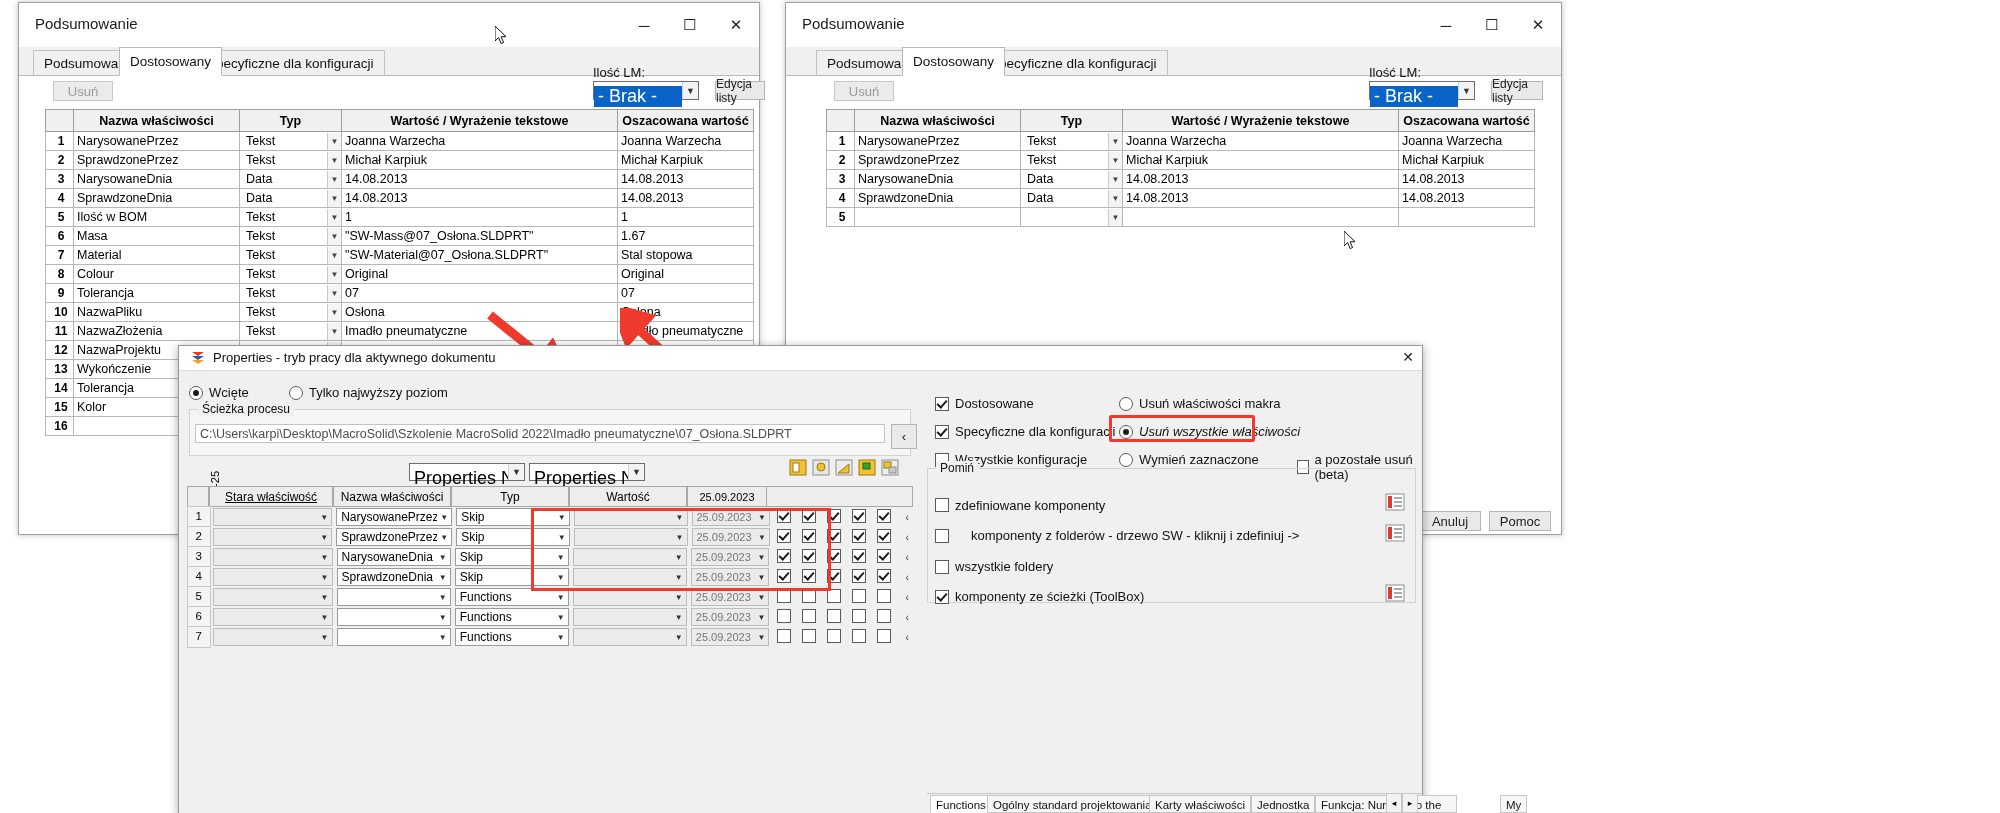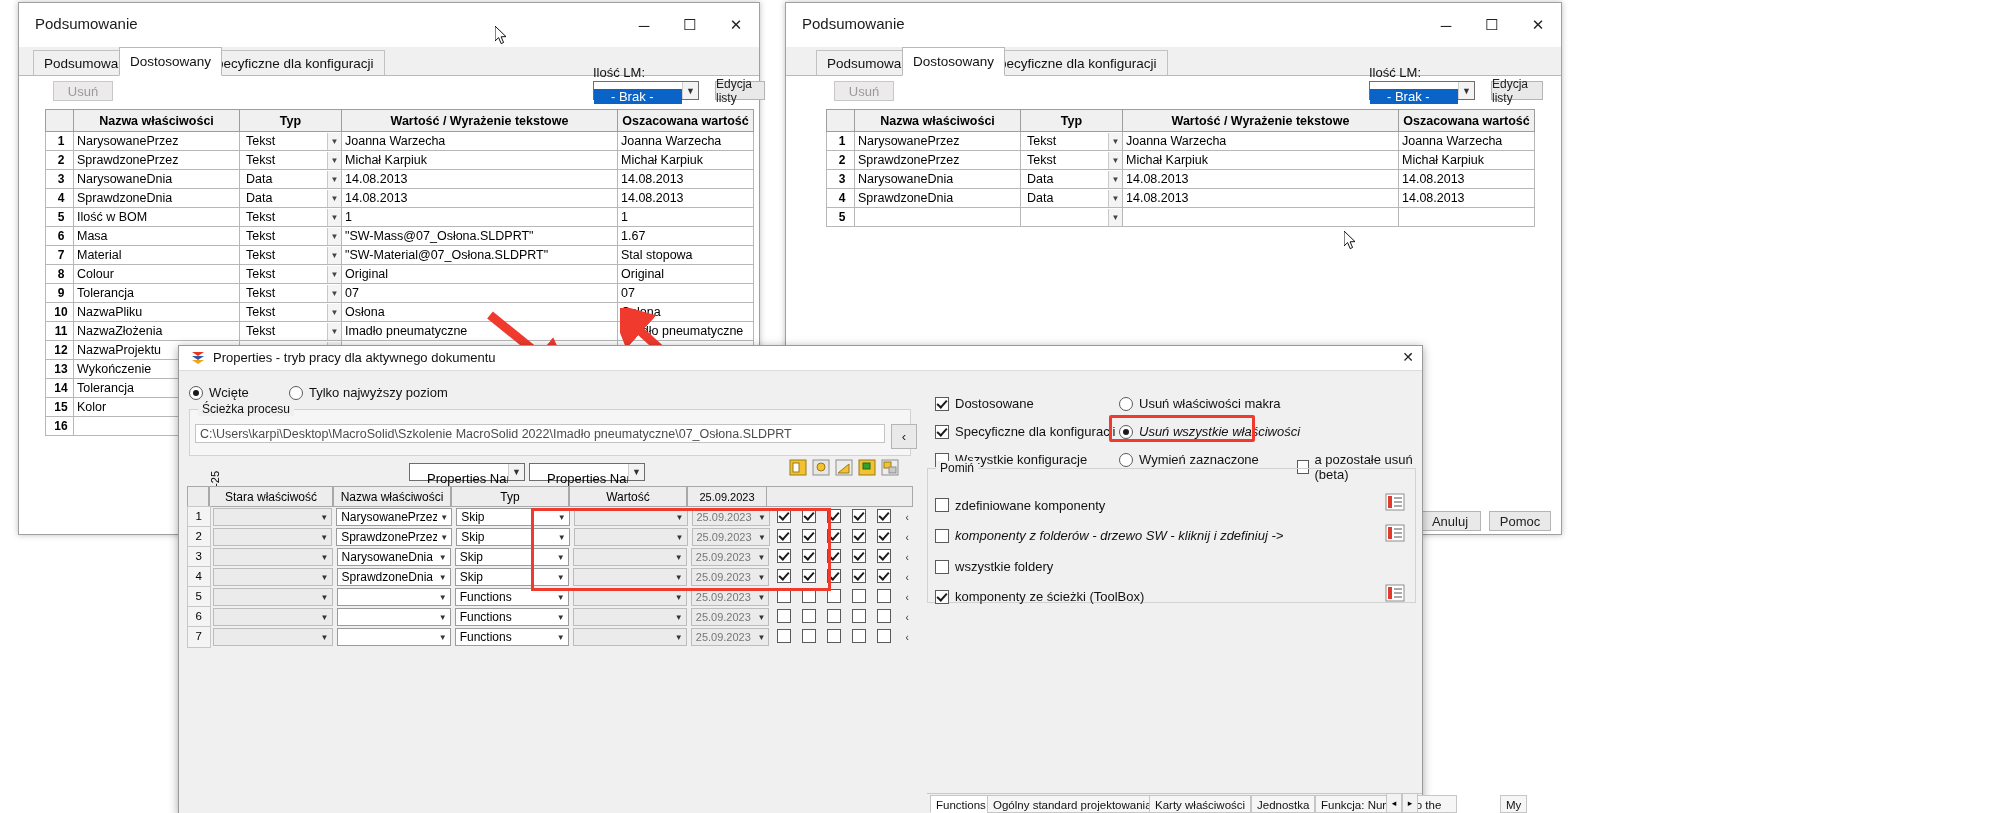--- a/index.html
+++ b/index.html
@@ -12,21 +12,21 @@
   .wbtn{width:46px;height:44px;display:flex;align-items:center;justify-content:center;color:#222;font-size:15px;}
   .tabstrip{height:28px;background:#f0f0f0;border-bottom:1px solid #b9b9b9;position:relative;}
   .tab{position:absolute;top:3px;height:25px;line-height:25px;padding:0 10px;font-size:13.5px;
        background:#f0f0f0;border:1px solid #c2c2c2;border-bottom:none;color:#111;box-sizing:border-box;}
   .tab.active{background:#fff;top:0;height:29px;line-height:28px;border-color:#b9b9b9;border-bottom:1px solid #fff;z-index:3;}
   .btn{background:#e9e9e9;border:1px solid #b4b4b4;font-size:13px;color:#222;display:inline-flex;
        align-items:center;justify-content:center;box-sizing:border-box;}
   .btn.disabled{color:#9a9a9a;background:#eceaea;border-color:#c8c8c8;}
   .lbl{font-size:13px;color:#111;}
   .combo{border:1px solid #6d6d6d;background:#fff;box-sizing:border-box;position:relative;display:flex;align-items:center;}
-  .combo .txt{padding-left:17px;font-size:13px;flex:1;white-space:nowrap;overflow:hidden;margin-top:12px;}
+  .combo .txt{padding-left:4px;font-size:18px;flex:1;white-space:nowrap;overflow:hidden;margin-top:12px;}
   .combo .arrow{width:15px;height:100%;display:flex;align-items:center;justify-content:center;
        border-left:1px solid #cfcfcf;color:#333;font-size:9px;background:#f3f3f3;}
   .combo.sel .txt{background:#0a64c8;color:#fff;}
   table.grid{border-collapse:collapse;table-layout:fixed;font-size:12.5px;background:#fff;}
   table.grid th{background:#f0f0f0;border:1px solid #9d9d9d;font-weight:bold;height:19px;font-size:12.5px;color:#000;}
   table.grid td{border:1px solid #b7b7b7;height:18px;padding:0 0 0 3px;white-space:nowrap;overflow:hidden;
        background:#fff;color:#000;vertical-align:middle;}
   td.rownum{background:#f0f0f0;text-align:center;padding:0;font-weight:bold;font-size:12px;}
   td.calc{background:#efefef;}
   .cellcombo{display:flex;align-items:center;height:100%;}
@@ -501,21 +501,21 @@
     <svg width="18" height="17" viewBox="0 0 18 17">
         <rect x="1" y="1" width="16" height="15" fill="#ededed" stroke="#8d8d8d"></rect>
         <rect x="3" y="3" width="7" height="6" fill="#f2c230" stroke="#9a7a14"></rect>
         <rect x="8" y="8" width="7" height="6" fill="#c8c8c8" stroke="#8d8d8d"></rect>
       </svg>
   </div>
 
   <div class="dgrid" style="left:8px;top:140px;width:726px;">
     <div class="rw" style="height:21px;">
       <div class="hdr" style="width:22px;"></div>
-      <div class="hdr" style="width:124px;">Stara właściwość</div>
+      <div class="hdr" style="width:124px;text-decoration:underline;">Stara właściwość</div>
       <div class="hdr" style="width:118px;">Nazwa właściwości</div>
       <div class="hdr" style="width:118px;">Typ</div>
       <div class="hdr" style="width:118px;">Wartość</div>
       <div class="hdr" style="width:80px;font-size:11px;">25.09.2023</div>
       <div class="hdr" style="width:146px;border-left:none;"></div>
     </div>
     <div>
         <div class="rw">
           <div style="width:22px;text-align:center;font-size:11.5px;border:1px solid #c7c7c7;height:20px;line-height:19px;background:#f4f4f4;">1</div>
           <div style="width:122px;padding:0 2px;">
@@ -839,21 +839,21 @@
   </div>
   <div class="redbox" style="left:930px;top:69px;width:146px;height:27px;border-radius:2px;"></div>
 
   <div class="grp" style="left:748px;top:122px;width:487px;height:133px;">
     <span class="cap">Pomiń</span>
   </div>
   <div style="position:absolute;left:756px;top:152px;display:flex;align-items:flex-start;gap:6px;">
     <span class="chk"></span>
     <span class="lbl">zdefiniowane komponenty</span>
   </div>
-  <div style="position:absolute;left:756px;top:182px;display:flex;align-items:center;gap:6px;font-style:italic;">
+  <div style="position:absolute;left:756px;top:182px;display:flex;align-items:center;gap:22px;">
     <span class="chk"></span>
     <span class="lbl">komponenty z folderów - drzewo SW - kliknij i zdefiniuj -&gt;</span>
   </div>
   <div style="position:absolute;left:756px;top:213px;display:flex;align-items:center;gap:6px;">
     <span class="chk"></span>
     <span class="lbl">wszystkie foldery</span>
   </div>
   <div style="position:absolute;left:756px;top:243px;display:flex;align-items:center;gap:6px;">
     <span class="chk on"></span>
     <span class="lbl">komponenty ze ścieżki (ToolBox)</span>

